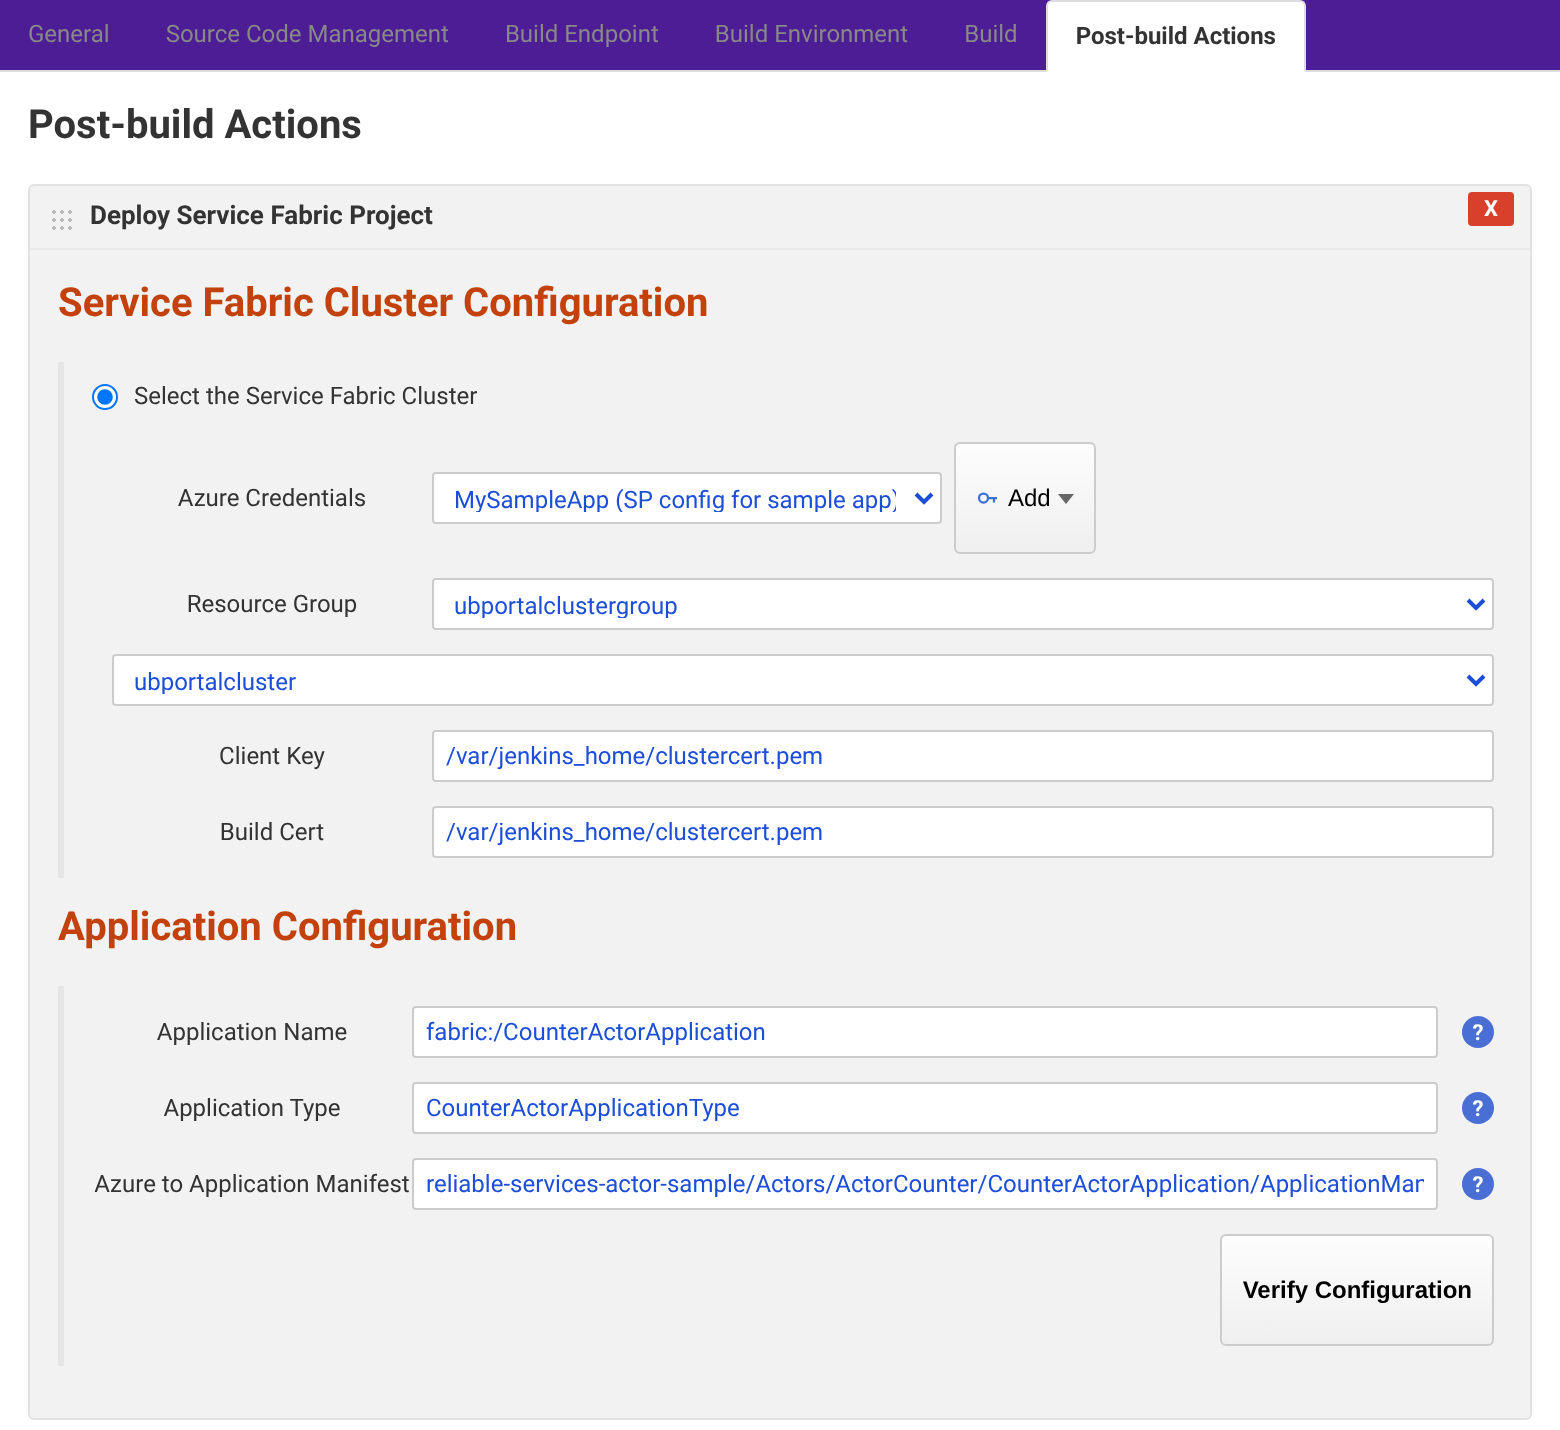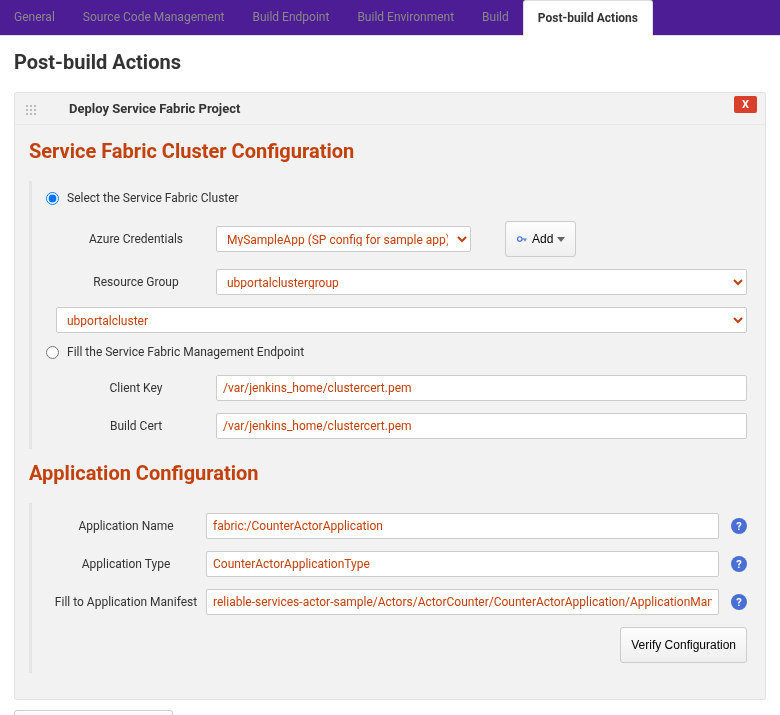--- a/index.html
+++ b/index.html
@@ -3,39 +3,39 @@
   <meta charset="utf-8">
   <style>
     * { box-sizing: border-box; margin: 0; padding: 0; }
     body { font-family: -apple-system, BlinkMacSystemFont, "Segoe UI", Roboto, Helvetica, Arial, sans-serif; font-size: 13px; color: #333; background: #fff; width: 780px; }
     .tabs { display: flex; background: #4c1d95; border-bottom: 1px solid #ddd; }
     .tab { padding: 10px 14px; color: #888; cursor: pointer; font-size: 12px; }
     .tab.active { background: #fff; color: #333; font-weight: bold; border: 1px solid #ddd; border-bottom: 1px solid #fff; border-radius: 3px 3px 0 0; margin-bottom: -1px; }
     .page { padding: 14px; }
     .page-title { font-size: 20px; font-weight: bold; margin-bottom: 18px; }
     .step-box { background: #f2f2f2; border: 1px solid #e2e2e2; border-radius: 3px; position: relative; }
-    .step-header { display: flex; align-items: flex-end; padding: 8px 10px; border-bottom: 1px solid #e8e8e8; gap: 24px; }
+    .step-header { display: flex; align-items: flex-end; padding: 8px 10px; border-bottom: 1px solid #e8e8e8; }
     .drag-dots { width: 12px; height: 12px; background:
       radial-gradient(circle, #bbb 1px, transparent 1px) 0 0/4px 4px; margin-right: 8px; }
     .step-title { font-weight: bold; font-size: 13px; }
     .close-x { position: absolute; top: 3px; right: 8px; background: #d9402b; color: #fff; font-size: 11px; font-weight: bold; padding: 2px 8px; border-radius: 2px; cursor: pointer; }
     .step-body { padding: 14px 14px 14px 14px; }
     .section-title { font-size: 20px; font-weight: bold; color: #c2410c; margin: 0 0 18px 0; }
     .inner { border-left: 3px solid #e5e5e5; padding: 4px 0 4px 10px; margin-bottom: 12px; }
     .row { display: flex; align-items: center; padding: 6px 4px; }
     .radio-row { margin-bottom: 4px; }
     .radio-row input[type=radio] { margin-right: 8px; }
     .radio-row label { font-size: 12px; }
     .field-row { padding-left: 14px; }
     .field-label { width: 160px; font-size: 12px; color: #333; flex-shrink: 0; text-align: center; }
     .field-label.wide { width: 160px; }
     .field-input-wrap { flex: 1; display: flex; align-items: center; gap: 6px; }
-    select, input[type=text] { width: 100%; font-size: 12px; padding: 5px 6px; border: 1px solid #ccc; border-radius: 2px; background: #fff; color: #c2410c; font-family: inherit; height: 26px; }
+    select, input[type=text] { width: 100%; font-size: 12px; padding: 5px 6px; border: 1px solid #ccc; border-radius: 2px; background: #fff; color: #1d4ed8; font-family: inherit; height: 26px; }
     .select-narrow { max-width: 255px; }
-    .btn { background: linear-gradient(#fdfdfd, #efefef); border: 1px solid #ccc; border-radius: 3px; padding: 10px 10px; font-size: 12px; cursor: pointer; display: inline-flex; align-items: center; gap: 4px; margin-left: 28px; }
+    .btn { background: linear-gradient(#fdfdfd, #efefef); border: 1px solid #ccc; border-radius: 3px; padding: 20px 10px; font-size: 12px; cursor: pointer; display: inline-flex; align-items: center; gap: 4px; }
     .add-key { width: 12px; height: 12px; }
     .help-icon { width: 16px; height: 16px; border-radius: 50%; background: #4a6fd4; color: #fff; font-size: 11px; font-weight: bold; display: inline-flex; align-items: center; justify-content: center; cursor: pointer; margin-left: 6px; flex-shrink: 0; }
     .right-btn-row { display: flex; justify-content: flex-end; padding: 6px 4px; }
     .add-action-row { margin-top: 10px; }
     .dropdown-btn { background: linear-gradient(#fdfdfd, #efefef); border: 1px solid #ccc; border-radius: 3px; padding: 6px 10px; font-size: 12px; font-weight: bold; cursor: pointer; display: inline-flex; align-items: center; gap: 6px; }
     .dropdown-caret { width: 0; height: 0; border-left: 4px solid transparent; border-right: 4px solid transparent; border-top: 5px solid #666; }
   </style>
 </head>
 <body>
 
@@ -94,24 +94,20 @@
         </div>
 
         <div class="row field-row">
           <div class="field-input-wrap">
             <select>
               <option>ubportalcluster</option>
             </select>
           </div>
         </div>
 
-        <div class="row radio-row">
-          <input type="radio" name="sfmode" style="">
-          <label>Fill the Service Fabric Management Endpoint</label>
-        </div>
 
         <div class="row field-row">
           <div class="field-label">Client Key</div>
           <div class="field-input-wrap">
             <input type="text" value="/var/jenkins_home/clustercert.pem" style="">
           </div>
         </div>
 
         <div class="row field-row">
           <div class="field-label">Build Cert</div>
@@ -134,29 +130,29 @@
 
         <div class="row field-row" style="padding-left:4px;">
           <div class="field-label">Application Type</div>
           <div class="field-input-wrap">
             <input type="text" value="CounterActorApplicationType" style="">
             <span class="help-icon">?</span>
           </div>
         </div>
 
         <div class="row field-row" style="padding-left:4px;">
-          <div class="field-label wide">Fill to Application Manifest</div>
+          <div class="field-label wide">Azure to Application Manifest</div>
           <div class="field-input-wrap">
             <input type="text" value="reliable-services-actor-sample/Actors/ActorCounter/CounterActorApplication/ApplicationManifest" style="">
             <span class="help-icon">?</span>
           </div>
         </div>
 
         <div class="right-btn-row">
-          <button class="btn" style="font-weight:normal;">Verify Configuration</button>
+          <button class="btn" style="font-weight:bold;">Verify Configuration</button>
         </div>
       </div>
 
     </div>
   </div>
 
   <div class="add-action-row">
     <button class="dropdown-btn">
       <span>Add post-build action</span>
       <span class="dropdown-caret"></span>

